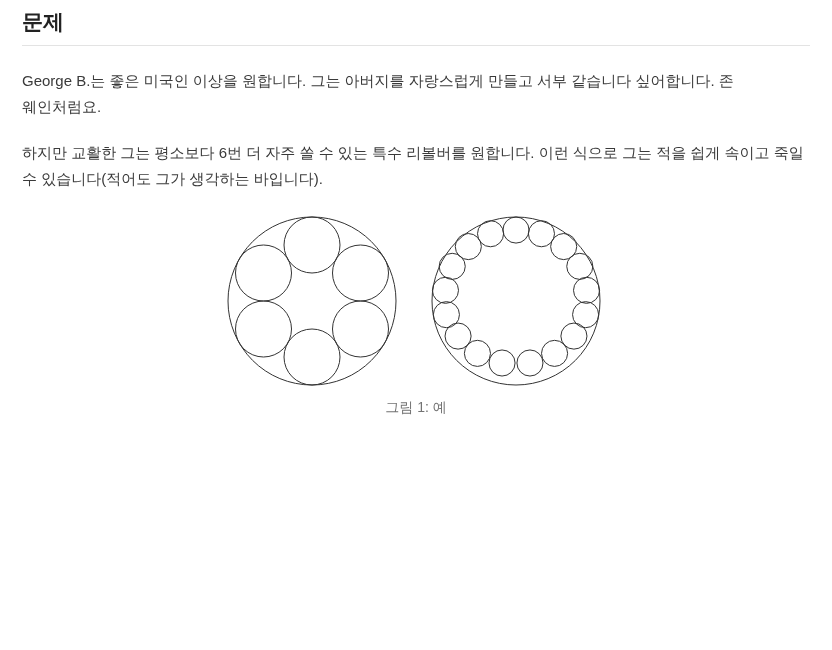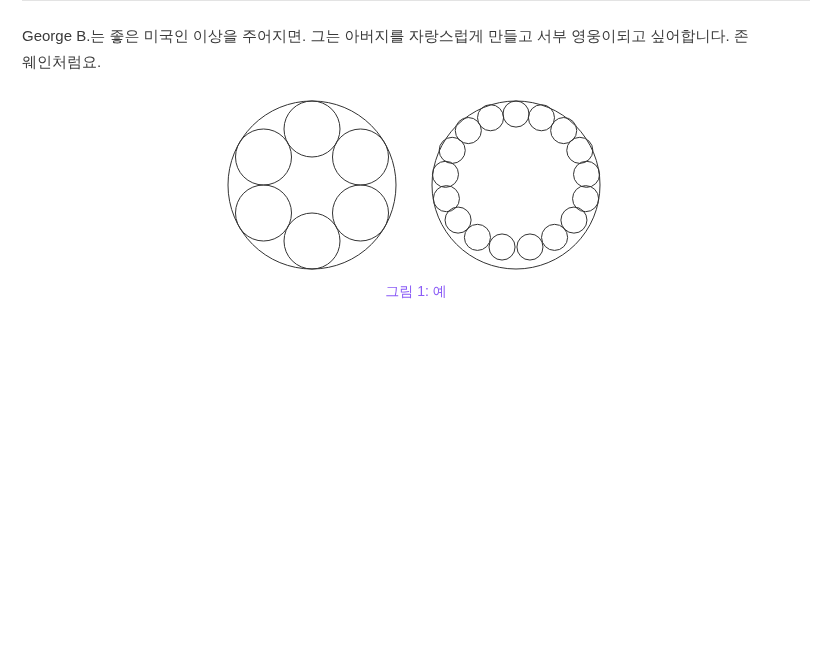--- a/index.html
+++ b/index.html
@@ -47,32 +47,34 @@
     margin: 6px 0 2px 0;
     text-align: center;
   }
   .figure svg {
     display: block;
     margin: 0 auto;
   }
   .figure-caption {
     text-align: center;
     font-size: 14px;
-    color: #8b5cf6;
+    color: #737373;
     margin: 8px 0 20px 0;
   }
 </style>
 </head>
 <body>
 
 <div class="page">
 
+  <h1 class="section-title">문제</h1>
   <div class="title-rule"></div>
 
-  <p class="para">George B.는 좋은 미국인 이상을 주어지면. 그는 아버지를 자랑스럽게 만들고 서부 영웅이되고 싶어합니다. 존 웨인처럼요.</p>
+  <p class="para">George B.는 좋은 미국인 이상을 원합니다. 그는 아버지를 자랑스럽게 만들고 서부 같습니다 싶어합니다. 존 웨인처럼요.</p>
+  <p class="para">하지만 교활한 그는 평소보다 6번 더 자주 쏠 수 있는 특수 리볼버를 원합니다. 이런 식으로 그는 적을 쉽게 속이고 죽일 수 있습니다(적어도 그가 생각하는 바입니다).</p>
 
   <div class="figure">
     <svg width="400" height="180" viewBox="0 0 400 180">
       <g fill="none" stroke="#333333" stroke-width="1">
         <circle cx="96" cy="90" r="84"></circle>
 
         <circle cx="96" cy="34" r="28"></circle>
         <circle cx="144.5" cy="62" r="28"></circle>
         <circle cx="144.5" cy="118" r="28"></circle>
         <circle cx="96" cy="146" r="28"></circle>

